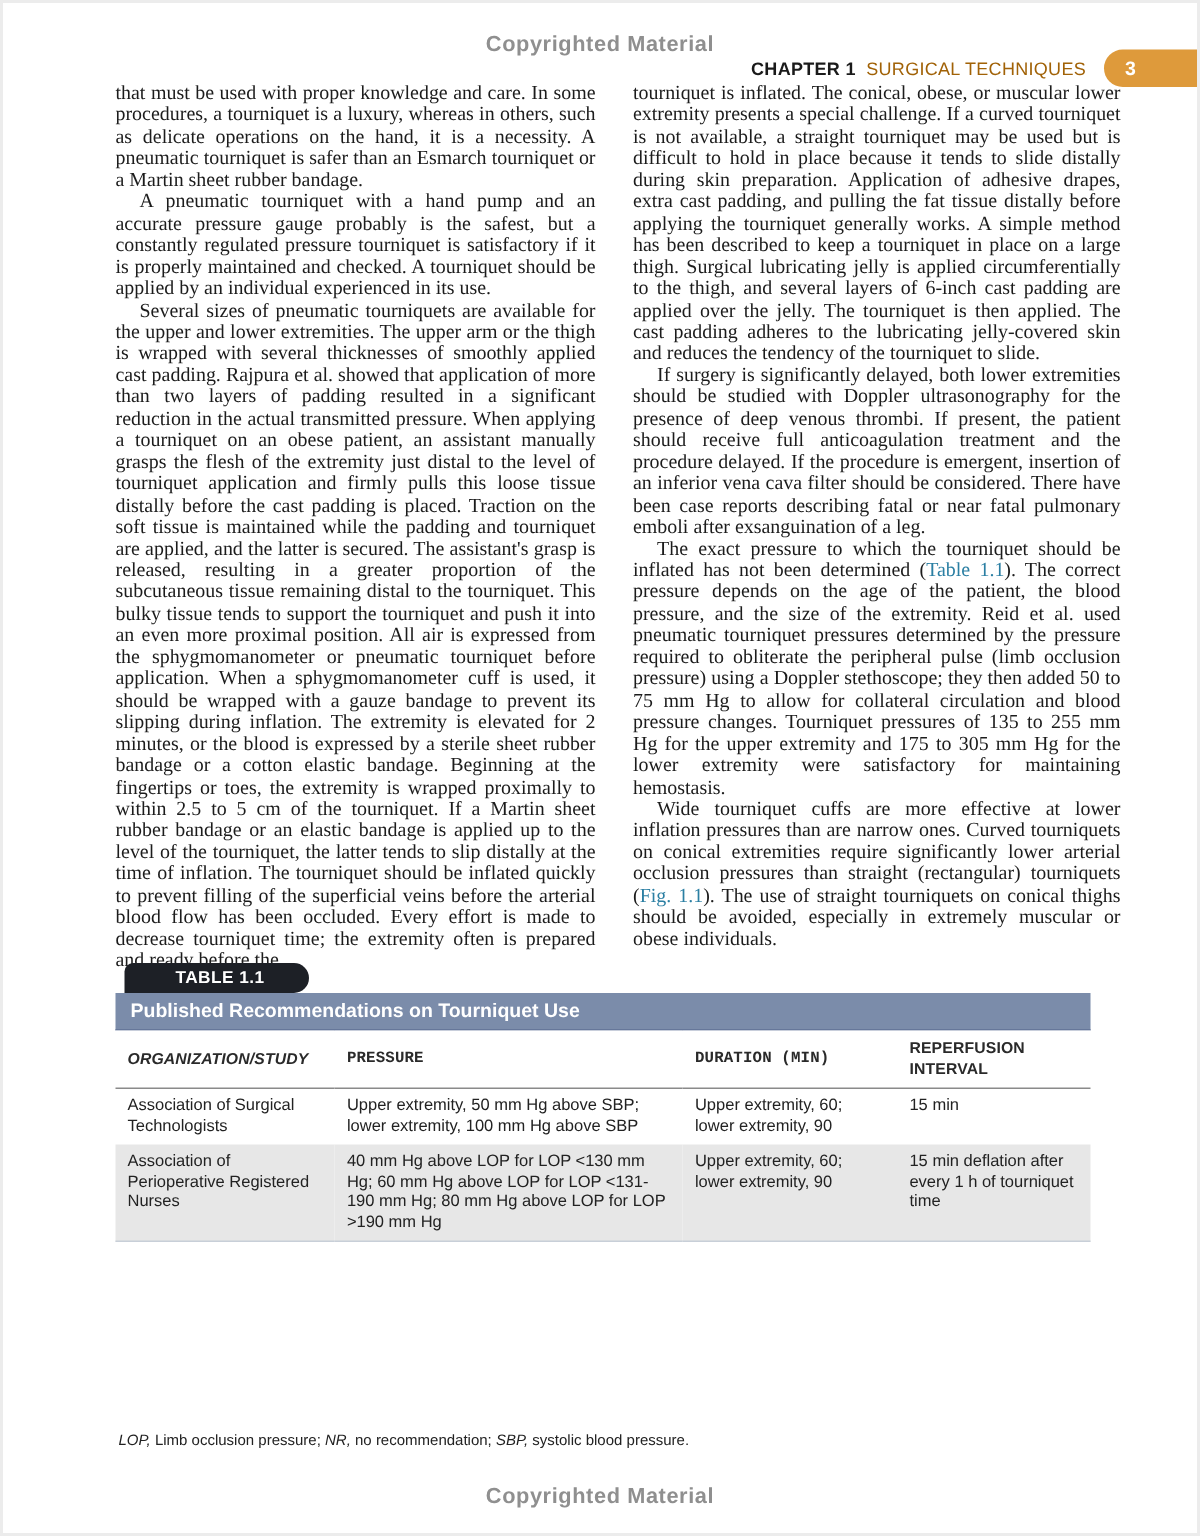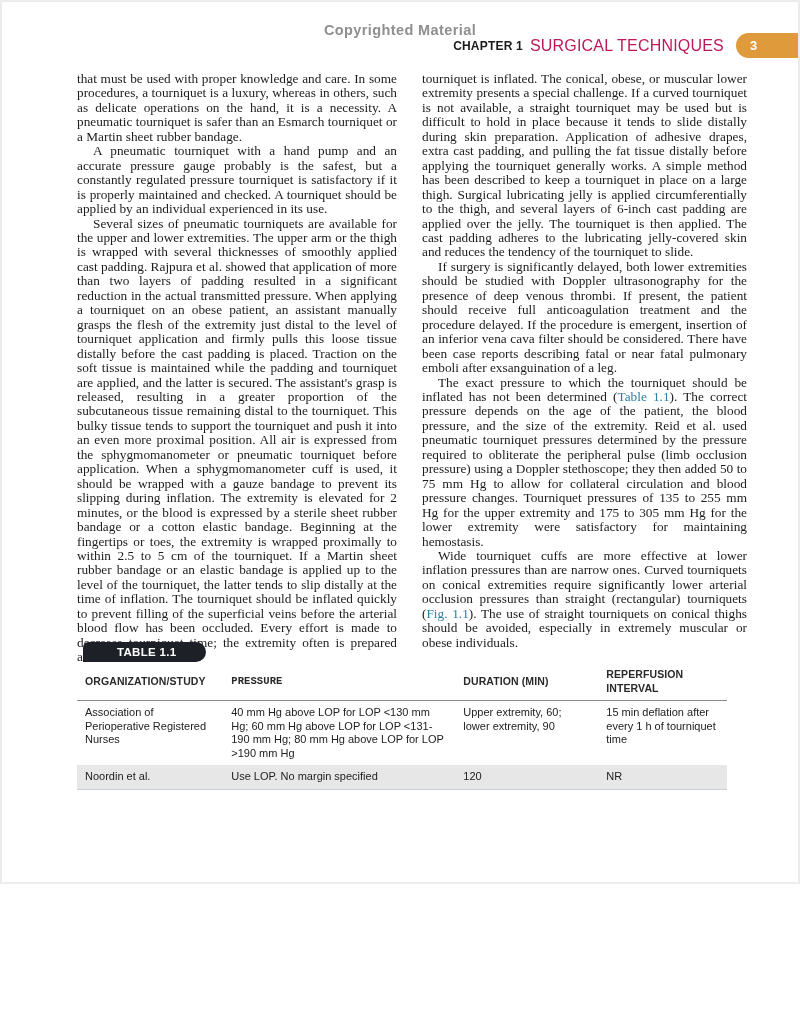--- a/index.html
+++ b/index.html
@@ -1,45 +1,45 @@
 <!DOCTYPE html>
 <html><head>
 <meta charset="utf-8">
 <style>
   * { margin:0; padding:0; box-sizing:border-box; }
   html,body { width:800px; height:1024px; background:#fff; }
   .page {
-    position:relative; width:800px; height:884px;
+    position:relative; width:800px; height:1024px;
     background:#ffffff; border:2px solid #ececec;
     font-family:"Liberation Serif", serif; color:#1c1c1c;
     overflow:hidden;
   }
   
   .copyright-top, .copyright-bottom {
     position:absolute; left:0; width:100%; text-align:center;
     font-family:"Liberation Sans", sans-serif; font-weight:bold;
     font-size:14.5px; color:#8f8f8f; letter-spacing:.4px;
   }
   .copyright-top { top:20px; }
   .copyright-bottom { top:988px; }
   
   .chapter-header {
     position:absolute; top:31px; right:0; display:flex; align-items:center;
     font-family:"Liberation Sans", sans-serif;
   }
   .chapter-label { font-weight:bold; color:#1a1a1a; font-size:12px; letter-spacing:.2px; }
-  .chapter-title { color:#be185d; font-size:16px; margin-left:7px; letter-spacing:.2px; }
+  .chapter-title { color:#a16207; font-size:12px; margin-left:7px; letter-spacing:.2px; }
   .page-tab {
     margin-left:12px; width:62px; height:25px; background:#de9a3b;
     border-radius:13px 0 0 13px; color:#fff; font-weight:bold; font-size:13px;
     display:flex; align-items:center; padding-left:14px;
   }
   
   .columns {
-    position:absolute; top:70px; left:75px; width:670px;
+    position:absolute; top:53px; left:75px; width:670px;
     display:flex; gap:25px;
   }
   .col { font-size:13.3px; line-height:14.45px; text-align:justify; }
   .col-left  { width:320px; }
   .col-right { width:325px; }
   .col p { margin:0; }
   .col p.indent { text-indent:16px; }
   a.xref { color:#2b7fa3; text-decoration:none; cursor:pointer; }
   
   .tableblock { position:absolute; top:640px; left:75px; width:650px;
@@ -56,21 +56,21 @@
   table.datatable { width:100%; border-collapse:collapse; table-layout:fixed;
     font-size:11px; line-height:13.5px; color:#222; }
   table.datatable th {
     text-align:left; font-size:10.5px; font-weight:bold; color:#2a2a2a;
     padding:6px 8px 5px 8px; background:#fff; border-bottom:1px solid #8a8a8a;
     letter-spacing:.1px;
   }
   table.datatable td { vertical-align:top; padding:5px 8px; }
   table.datatable tbody tr:nth-child(even) { background:#e7e7e7; }
   table.datatable { border-bottom:1px solid #c8cfd8; }
-  .cw1 { width:22.5%; } .cw2 { width:35.7%;font-family:Liberation Mono, monospace; } .cw3 { width:22%; } .cw4 { width:19.8%; }
+  .cw1 { width:22.5%;font-style:italic; } .cw2 { width:35.7%;font-family:Liberation Mono, monospace; } .cw3 { width:22%;font-family:Liberation Mono, monospace; } .cw4 { width:19.8%; }
   
   .footnotes {
     position:absolute; top:952px; left:77px; width:665px;
     font-family:"Liberation Sans", sans-serif; font-size:10px; line-height:14px; color:#222;
   }
   .footnotes .it { font-style:italic;text-align:center; }
 </style>
 </head>
 <body>
 
@@ -95,41 +95,42 @@
     <div class="col col-right">
       <p>tourniquet is inflated. The conical, obese, or muscular lower extremity presents a special challenge. If a curved tourniquet is not available, a straight tourniquet may be used but is difficult to hold in place because it tends to slide distally during skin preparation. Application of adhesive drapes, extra cast padding, and pulling the fat tissue distally before applying the tourniquet generally works. A simple method has been described to keep a tourniquet in place on a large thigh. Surgical lubricating jelly is applied circumferentially to the thigh, and several layers of 6-inch cast padding are applied over the jelly. The tourniquet is then applied. The cast padding adheres to the lubricating jelly-covered skin and reduces the tendency of the tourniquet to slide.</p>
       <p class="indent">If surgery is significantly delayed, both lower extremities should be studied with Doppler ultrasonography for the presence of deep venous thrombi. If present, the patient should receive full anticoagulation treatment and the procedure delayed. If the procedure is emergent, insertion of an inferior vena cava filter should be considered. There have been case reports describing fatal or near fatal pulmonary emboli after exsanguination of a leg.</p>
       <p class="indent"><span>The exact pressure to which the tourniquet should be inflated has not been determined (</span><a class="xref">Table 1.1</a><span>). The correct pressure depends on the age of the patient, the blood pressure, and the size of the extremity. Reid et al. used pneumatic tourniquet pressures determined by the pressure required to obliterate the peripheral pulse (limb occlusion pressure) using a Doppler stethoscope; they then added 50 to 75 mm Hg to allow for collateral circulation and blood pressure changes. Tourniquet pressures of 135 to 255 mm Hg for the upper extremity and 175 to 305 mm Hg for the lower extremity were satisfactory for maintaining hemostasis.</span></p>
       <p class="indent"><span>Wide tourniquet cuffs are more effective at lower inflation pressures than are narrow ones. Curved tourniquets on conical extremities require significantly lower arterial occlusion pressures than straight (rectangular) tourniquets (</span><a class="xref">Fig. 1.1</a><span>). The use of straight tourniquets on conical thighs should be avoided, especially in extremely muscular or obese individuals.</span></p>
     </div>
   </div>
 
   <div class="tableblock">
     <div class="table-tab">TABLE 1.1</div>
+    <div class="table-titlebar">Published Recommendations on Tourniquet Use</div>
     <table class="datatable">
       <thead>
         <tr>
           <th class="cw1">ORGANIZATION/STUDY</th>
           <th class="cw2">PRESSURE</th>
           <th class="cw3">DURATION (MIN)</th>
           <th class="cw4">REPERFUSION INTERVAL</th>
         </tr>
       </thead>
       <tbody>
         <tr>
+          <td>Association of Surgical Technologists</td>
+          <td>Upper extremity, 50 mm Hg above SBP; lower extremity, 100 mm Hg above SBP</td>
+          <td>Upper extremity, 60; lower extremity, 90</td>
+          <td>15 min</td>
+        </tr>
+        <tr>
           <td>Association of Perioperative Registered Nurses</td>
           <td>40 mm Hg above LOP for LOP &lt;130 mm Hg; 60 mm Hg above LOP for LOP &lt;131-190 mm Hg; 80 mm Hg above LOP for LOP &gt;190 mm Hg</td>
           <td>Upper extremity, 60; lower extremity, 90</td>
           <td>15 min deflation after every 1 h of tourniquet time</td>
-        </tr>
-        <tr>
-          <td>Noordin et al.</td>
-          <td>Use LOP. No margin specified</td>
-          <td>120</td>
-          <td>NR</td>
         </tr>
       </tbody>
     </table>
   </div>
 
   <div class="footnotes">
     <div><span class="it">LOP,</span><span> Limb occlusion pressure; </span><span class="it">NR,</span><span> no recommendation; </span><span class="it">SBP,</span><span> systolic blood pressure.</span></div>
   </div>
 
   <div class="copyright-bottom">Copyrighted Material</div>

